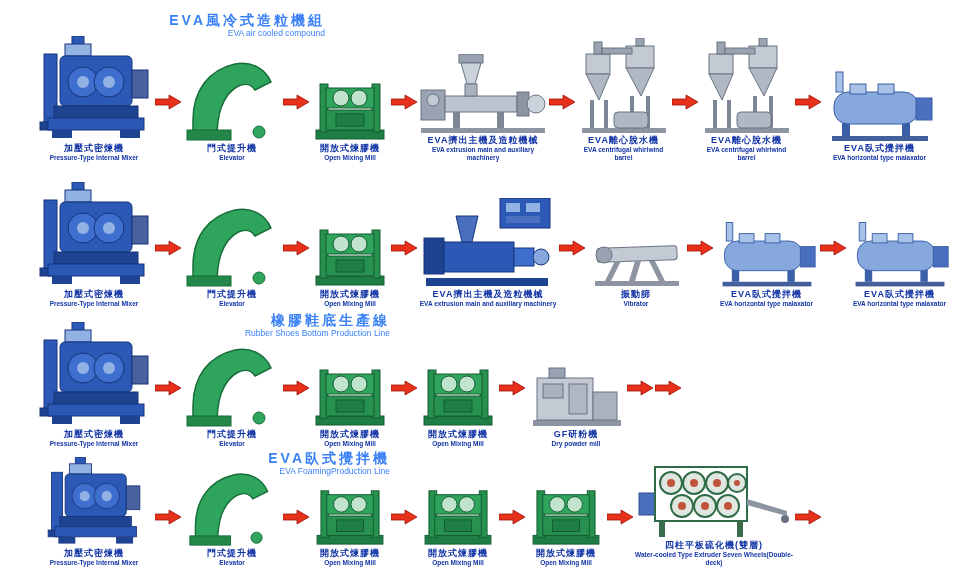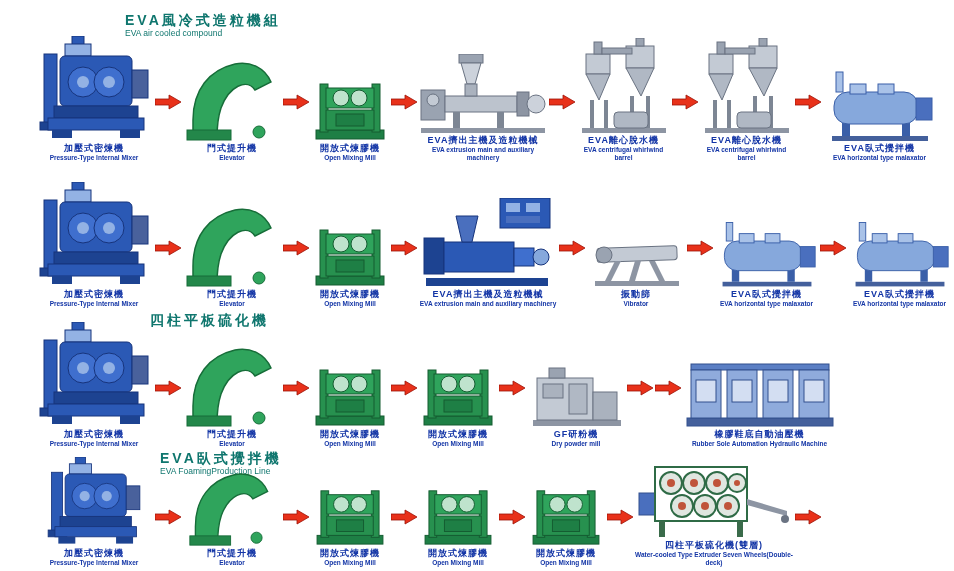--- a/index.html
+++ b/index.html
@@ -4,21 +4,21 @@
 <style>
   html,body{margin:0;padding:0}
   body{width:954px;height:571px;background:#fff;font-family:"Liberation Sans","DejaVu Sans",sans-serif;position:relative;overflow:hidden}
   #canvas{position:absolute;left:0;top:0;width:954px;height:571px}
   .row{position:absolute;left:0;width:954px}
   .flow{position:absolute;bottom:2px;display:flex;align-items:flex-end}
   .m{display:flex;flex-direction:column;align-items:center;justify-content:flex-end;flex:0 0 auto}
   .lab{text-align:center;color:#1335a6;margin-top:1px}
   .zh{font-size:9px;font-weight:700;letter-spacing:1px;white-space:nowrap;line-height:1.25}
   .en{font-size:6.5px;font-weight:700;line-height:1.2}
-  .ttl{position:absolute;color:#0f766e;text-align:left}
+  .ttl{position:absolute;color:#3b82f6;text-align:right}
   .tzh{font-size:14px;font-weight:700;letter-spacing:3px;line-height:1.15}
   .ten{font-size:8.5px;font-weight:400}
   .arrow{flex:0 0 auto;margin:0 1px 52px}
   .r4 .arrow{margin-bottom:42px}
   svg.ic{display:block}
 </style>
 </head>
 <body>
 
 <svg width="0" height="0" style="position:absolute" aria-hidden="true">
@@ -351,21 +351,22 @@
           <div class="lab">
             <div class="zh">EVA臥式攪拌機</div>
             <div class="en">EVA horizontal type malaxator</div>
           </div>
         </div>
     </div>
   </div>
 
   <div class="row" style="top:310px;height:140px">
     <div class="ttl" style="left:150px;top:2px;width:240px">
-      <div class="tzh">四柱平板硫化機</div>
+      <div class="tzh">橡膠鞋底生產線</div>
+      <div class="ten">Rubber Shoes Bottom Production Line</div>
     </div>
     <div class="flow" style="left:34px">
       <div class="m" style="width:120px">
           <svg class="ic" width="112" height="106">
             <use href="#sym-internal-mixer"></use>
           </svg>
           <div class="lab">
             <div class="zh">加壓式密煉機</div>
             <div class="en">Pressure-Type Internal Mixer</div>
           </div>
@@ -417,29 +418,20 @@
             <div class="zh">GF研粉機</div>
             <div class="en">Dry powder mill</div>
           </div>
         </div>
       <svg class="arrow" width="26" height="16">
           <use href="#sym-arrow"></use>
         </svg>
       <svg class="arrow" width="26" height="16">
           <use href="#sym-arrow"></use>
         </svg>
-      <div class="m" style="width:155px">
-          <svg class="ic" width="150" height="66">
-            <use href="#sym-hydraulic-press-line"></use>
-          </svg>
-          <div class="lab">
-            <div class="zh">橡膠鞋底自動油壓機</div>
-            <div class="en">Rubber Sole Automation Hydraulic Machine</div>
-          </div>
-        </div>
     </div>
   </div>
 
   <div class="row r4" style="top:450px;height:119px">
     <div class="ttl" style="left:160px;top:0;width:230px">
       <div class="tzh">EVA臥式攪拌機</div>
       <div class="ten">EVA FoamingProduction Line</div>
     </div>
     <div class="flow" style="left:34px">
       <div class="m" style="width:120px">

